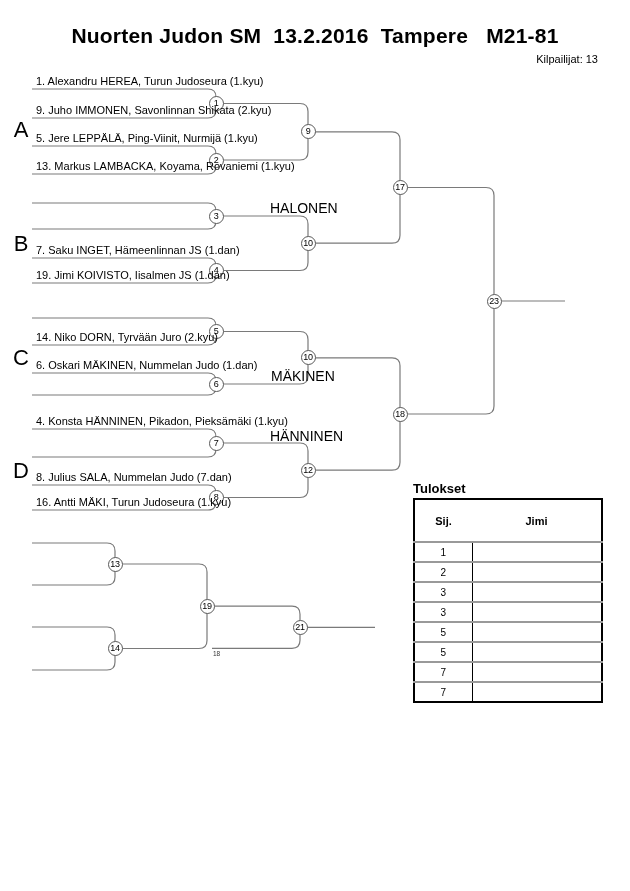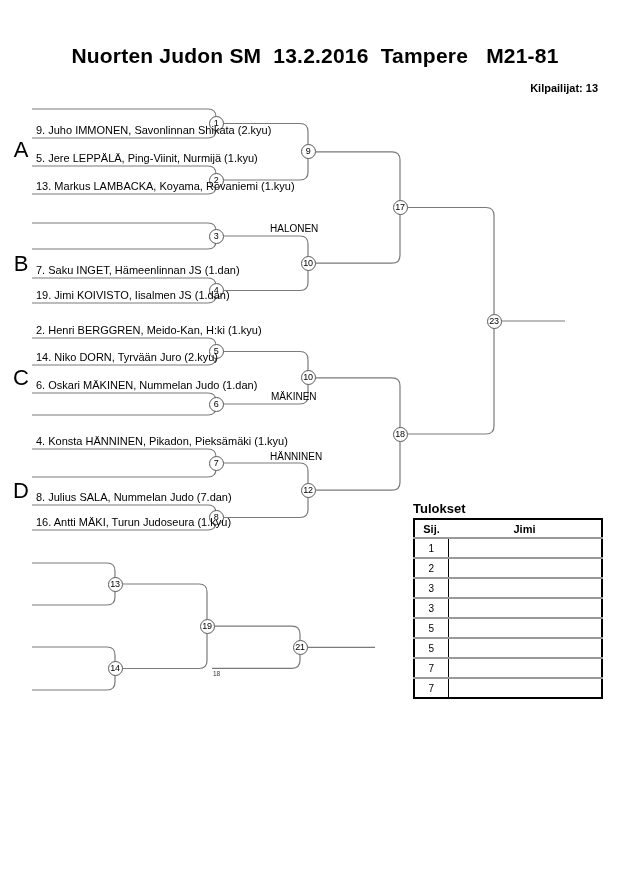--- a/index.html
+++ b/index.html
@@ -1,56 +1,56 @@
 <!DOCTYPE html>
 <html><head>
 <meta charset="utf-8">
 <style>
   html,body{margin:0;padding:0;background:#fff;}
   #sheet{
     position:relative;width:630px;height:706px;background:#fff;overflow:hidden;
-    font-family:"Liberation Sans","DejaVu Sans",sans-serif;color:#000;margin-top:20px;
+    font-family:"Liberation Sans","DejaVu Sans",sans-serif;color:#000;
   }
   .abs{position:absolute;}
   #title{
     left:0;right:0;top:24px;text-align:center;font-size:21px;font-weight:bold;
     white-space:pre;letter-spacing:0.2px;
   }
   #participants{
-    right:32px;top:62px;font-size:11px;font-weight:bold;white-space:pre;
+    right:32px;top:53px;font-size:11px;font-weight:normal;white-space:pre;
   }
   svg.lines{left:0;top:0;}
   .player{
     left:36px;font-size:11px;white-space:pre;line-height:13px;
   }
   .section-letter{
     left:8px;width:26px;text-align:center;font-size:22px;line-height:22px;font-weight:400;
   }
   .advancer{
-    font-size:10px;line-height:11px;white-space:pre;padding-left:40px;
+    font-size:14px;line-height:11px;white-space:pre;padding-left:40px;
   }
   .feed-label{
     font-size:6.5px;line-height:7px;color:#333;white-space:pre;
   }
   .match-circle{
     box-sizing:border-box;width:15px;height:15px;border:1px solid #5a5a5a;border-radius:50%;
     background:#fff;text-align:center;font-size:9px;line-height:13px;letter-spacing:-0.3px;
   }
   #results-title{
     left:413px;width:190px;top:481px;text-align:left;font-size:13px;font-weight:bold;
   }
   #results-table{
     left:413px;top:498px;
   }
   table.results{
     border-collapse:collapse;border:2px solid #000;table-layout:fixed;width:190px;
     font-family:"Liberation Sans","DejaVu Sans",sans-serif;
   }
   table.results th{
-    font-size:11px;font-weight:bold;height:17px;padding:0;
+    font-size:11px;font-weight:bold;height:17px;padding:12px;
     border-bottom:2px solid #999;
   }
   table.results th.place-col{width:33px;}
   table.results td{
     height:18px;padding:0;font-size:10px;text-align:center;
   }
   table.results td.place{border-right:1px solid #000;}
   table.results tr + tr td{border-top:2px solid #999;}
 </style>
 </head>
@@ -124,26 +124,26 @@
   <div class="abs match-circle" style="left:107.5px;top:726.8px">15</div>
   <div class="abs match-circle" style="left:107.5px;top:811.4px">16</div>
   <div class="abs match-circle" style="left:199.5px;top:769.1px">20</div>
   <div class="abs match-circle" style="left:292.5px;top:790px">22</div>
 
   <div class="abs section-letter" style="top:119px">A</div>
   <div class="abs section-letter" style="top:233px">B</div>
   <div class="abs section-letter" style="top:347px">C</div>
   <div class="abs section-letter" style="top:460px">D</div>
 
+  <div class="abs player" style="top:75px">1. Alexandru HEREA, Turun Judoseura (1.kyu)</div>
   <div class="abs player" style="top:104px">9. Juho IMMONEN, Savonlinnan Shikata (2.kyu)</div>
   <div class="abs player" style="top:132px">5. Jere LEPPÄLÄ, Ping-Viinit, Nurmijä (1.kyu)</div>
   <div class="abs player" style="top:160px">13. Markus LAMBACKA, Koyama, Rovaniemi (1.kyu)</div>
   <div class="abs player" style="top:244px">7. Saku INGET, Hämeenlinnan JS (1.dan)</div>
   <div class="abs player" style="top:269px">19. Jimi KOIVISTO, Iisalmen JS (1.dan)</div>
-  <div class="abs player" style="top:304px">2. Henri BERGGREN, Meido-Kan, H:ki (1.kyu)</div>
   <div class="abs player" style="top:331px">14. Niko DORN, Tyrvään Juro (2.kyu)</div>
   <div class="abs player" style="top:359px">6. Oskari MÄKINEN, Nummelan Judo (1.dan)</div>
   <div class="abs player" style="top:415px">4. Konsta HÄNNINEN, Pikadon, Pieksämäki (1.kyu)</div>
   <div class="abs player" style="top:471px">8. Julius SALA, Nummelan Judo (7.dan)</div>
   <div class="abs player" style="top:496px">16. Antti MÄKI, Turun Judoseura (1.kyu)</div>
 
   <div class="abs advancer" style="left:230px;top:203px">HALONEN</div>
   <div class="abs advancer" style="left:231px;top:371px">MÄKINEN</div>
   <div class="abs advancer" style="left:230px;top:431px">HÄNNINEN</div>
 

